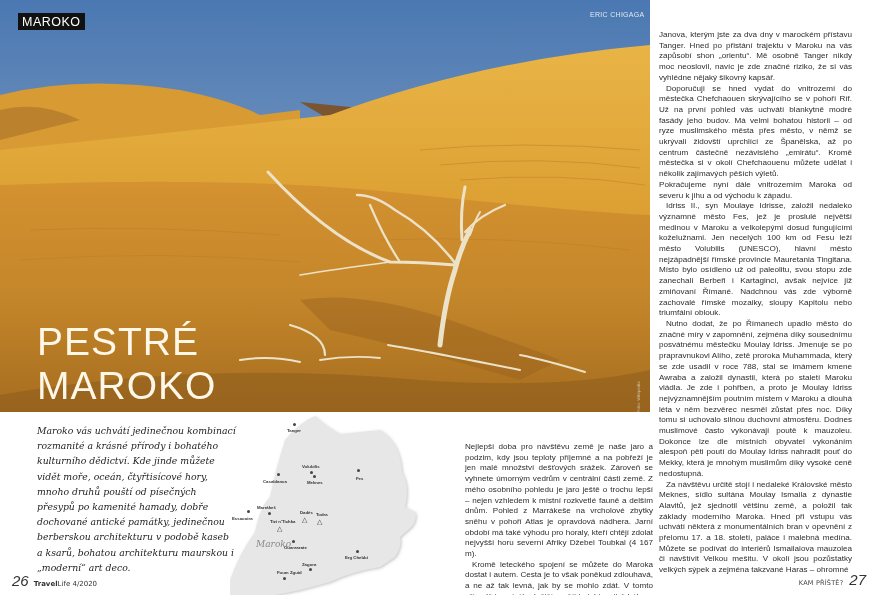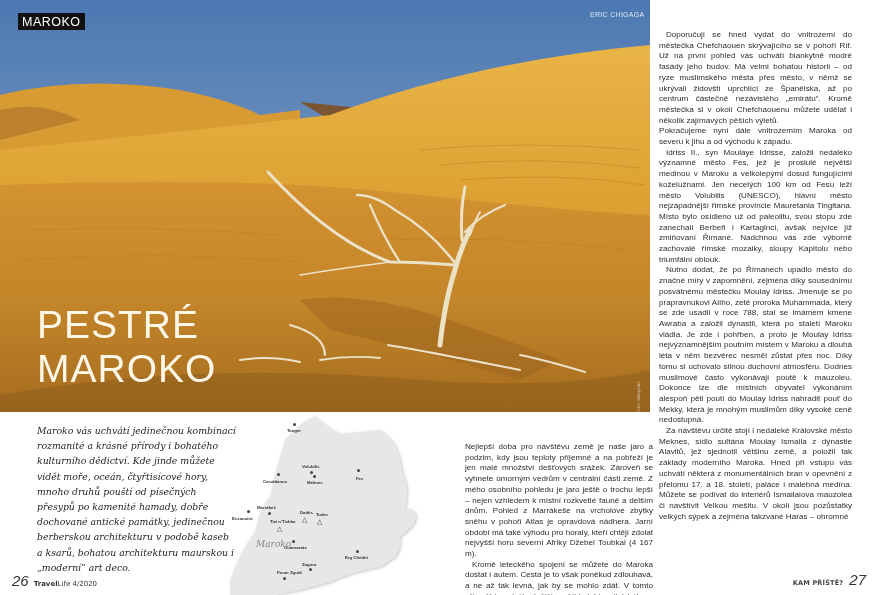--- a/index.html
+++ b/index.html
@@ -7,21 +7,21 @@
   body { position: relative; font-family: "DejaVu Sans", sans-serif; color: #2b2b2b; }
 
   
   .photo { position: absolute; left: 0; top: 0; width: 650px; height: 412px; overflow: hidden;
     background: linear-gradient(180deg, #4f7db5 0%, #7195c0 18%, #a0b4c8 26%, #d8a640 27%, #e3a837 45%, #cf8f2a 60%, #b57a25 80%, #a06a20 100%); }
   .photo svg { position: absolute; left: 0; top: 0; }
 
   .section-tag { position: absolute; left: 18px; top: 13px; background: #111; color: #fff;
     font-family: "Liberation Sans", sans-serif; font-size: 12.5px; letter-spacing: 0.5px; padding: 2px 4px 1px 4px; }
   .author { position: absolute; left: 590px; top: 11px; color: #dfe8f2; font-family: "Liberation Sans", sans-serif; font-size: 7px; letter-spacing: 0.3px; }
-  .headline { position: absolute; left: 37px; top: 303px; color: #fff7e8; font-family: "Liberation Sans", sans-serif;
+  .headline { position: absolute; left: 37px; top: 320px; color: #fff7e8; font-family: "Liberation Sans", sans-serif;
     font-weight: 300; font-size: 39px; line-height: 44px; letter-spacing: 1px; }
   .credit { position: absolute; left: 636px; top: 362px; width: 8px; height: 50px; color: #d0c2a8; font-size: 4px;
     writing-mode: vertical-rl; transform: rotate(180deg); }
 
   
   .intro { position: absolute; left: 37px; top: 423px; width: 200px; font-family: "DejaVu Serif", serif; font-style: italic;
     font-size: 9.3px; line-height: 15.2px; color: #222; }
   .folio-left { position: absolute; left: 12px; top: 572px; display: flex; align-items: baseline; gap: 5px; }
   .page-num { font-family: Liberation Sans, sans-serif; font-style: italic; font-size: 15px; color: #333; }
   .magazine { font-size: 7px; color: #333; }
@@ -36,21 +36,21 @@
 
   
   .col { position: absolute; font-family: "Liberation Sans", sans-serif; font-size: 8.1px; line-height: 10.7px; color: #2d2d2d; text-align: justify; }
   .col p { text-indent: 7px; }
   .col p.noindent { text-indent: 0; }
   .col-mid { left: 465px; top: 423px; width: 188px; margin-top: 19px; }
   .col-right { left: 659px; top: 30px; width: 193px; }
   .col-right h3 { font-family: "Liberation Sans", sans-serif; font-weight: bold; font-size: 8.7px; line-height: 10.5px; text-align: center; margin: 12px 0 1px 0; color: #222; letter-spacing: 0.2px; }
 
   .folio-right { position: absolute; right: 14px; top: 571px; display: flex; align-items: baseline; gap: 6px; }
-  .folio-right .next { font-size: 6.5px; color: #444; letter-spacing: 0.2px; font-weight: bold; }
+  .folio-right .next { font-size: 6.5px; color: #444; letter-spacing: 0.2px; }
 </style>
 </head>
 <body>
 
 <div class="photo">
   <svg width="650" height="412" viewBox="0 0 650 412">
     <defs>
       <linearGradient id="sky" x1="0" y1="0" x2="0" y2="1">
         <stop offset="0" stop-color="#4b78b2"></stop>
           <stop offset="1" stop-color="#9db3cb"></stop>
@@ -158,20 +158,21 @@
   <span class="dot" style="left:53px;top:165px"></span>
   <span class="country">Maroko</span>
 </div>
 
 <div class="col col-mid">
   <p class="noindent">Nejlepší doba pro návštěvu země je naše jaro a podzim, kdy jsou teploty příjemné a na pobřeží je jen malé množství dešťových srážek. Zároveň se vyhnete úmorným vedrům v centrální části země. Z mého osobního pohledu je jaro ještě o trochu lepší – nejen vzhledem k místní rozkvetlé fauně a delším dnům. Pohled z Marrákeše na vrcholové zbytky sněhu v pohoří Atlas je opravdová nádhera. Jarní období má také výhodu pro horaly, kteří chtějí zdolat nejvyšší horu severní Afriky Džebel Toubkal (4 167 m).</p>
   <p>Kromě leteckého spojení se můžete do Maroka dostat i autem. Cesta je to však poněkud zdlouhavá, a ne až tak levná, jak by se mohlo zdát. V tomto případě je nejvýhodnější využít trajektu z italského</p>
 </div>
 
 <div class="col col-right">
+  <p class="noindent">Janova, kterým jste za dva dny v marockém přístavu Tanger. Hned po přistání trajektu v Maroku na vás zapůsobí shon „orientu“. Mě osobně Tanger nikdy moc neoslovil, navíc je zde značné riziko, že si vás vyhlédne nějaký šikovný kapsář.</p>
   <p>Doporučuji se hned vydat do vnitrozemí do městečka Chefchaouen skrývajícího se v pohoří Ríf. Už na první pohled vás uchvátí blankytně modré fasády jeho budov. Má velmi bohatou historii – od ryze muslimského města přes město, v němž se ukrývali židovští uprchlíci ze Španělska, až po centrum částečně nezávislého „emirátu“. Kromě městečka si v okolí Chefchaouenu můžete udělat i několik zajímavých pěších výletů.</p>
   <p class="noindent">Pokračujeme nyní dále vnitrozemím Maroka od severu k jihu a od východu k západu.</p>
   <p>Idriss II., syn Moulaye Idrisse, založil nedaleko významné město Fes, jež je proslulé největší medinou v Maroku a velkolepými dosud fungujícími koželužnami. Jen necelých 100 km od Fesu leží město Volubilis (UNESCO), hlavní město nejzápadnější římské provincie Mauretania Tingitana. Místo bylo osídleno už od paleolitu, svou stopu zde zanechali Berbeři i Kartaginci, avšak nejvíce již zmiňovaní Římané. Nadchnou vás zde výborně zachovalé římské mozaiky, sloupy Kapitolu nebo triumfální oblouk.</p>
   <p>Nutno dodat, že po Římanech upadlo město do značné míry v zapomnění, zejména díky sousednímu posvátnému městečku Moulay Idriss. Jmenuje se po prapravnukovi Alího, zetě proroka Muhammada, který se zde usadil v roce 788, stal se imámem kmene Awraba a založil dynastii, která po staletí Maroku vládla. Je zde i pohřben, a proto je Moulay Idriss nejvýznamnějším poutním místem v Maroku a dlouhá léta v něm bezvěrec nesměl zůstat přes noc. Díky tomu si uchovalo silnou duchovní atmosféru. Dodnes muslimové často vykonávají poutě k mauzoleu. Dokonce lze dle místních obyvatel vykonáním alespoň pěti poutí do Moulay Idriss nahradit pouť do Mekky, která je mnohým muslimům díky vysoké ceně nedostupná.</p>
   <p>Za návštěvu určitě stojí i nedaleké Královské město Meknes, sídlo sultána Moulay Ismaila z dynastie Alavitů, jež sjednotil většinu země, a položil tak základy moderního Maroka. Hned při vstupu vás uchvátí některá z monumentálních bran v opevnění z přelomu 17. a 18. století, paláce i malebná medína. Můžete se podívat do interiérů Ismailaiova mauzolea či navštívit Velkou mešitu. V okolí jsou pozůstatky velkých sýpek a zejména takzvané Haras – ohromné</p>
 </div>
 
 <div class="folio-right">
   <span class="next">KAM PŘÍŠTĚ?</span>
   <span class="page-num">27</span>

